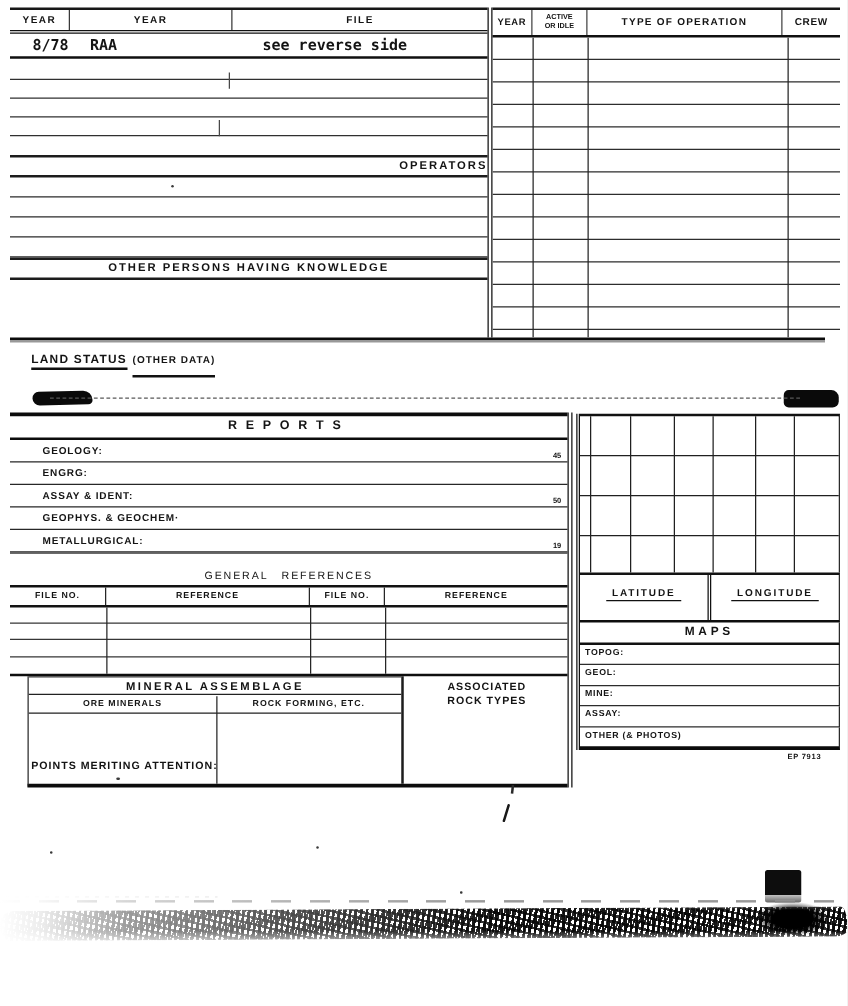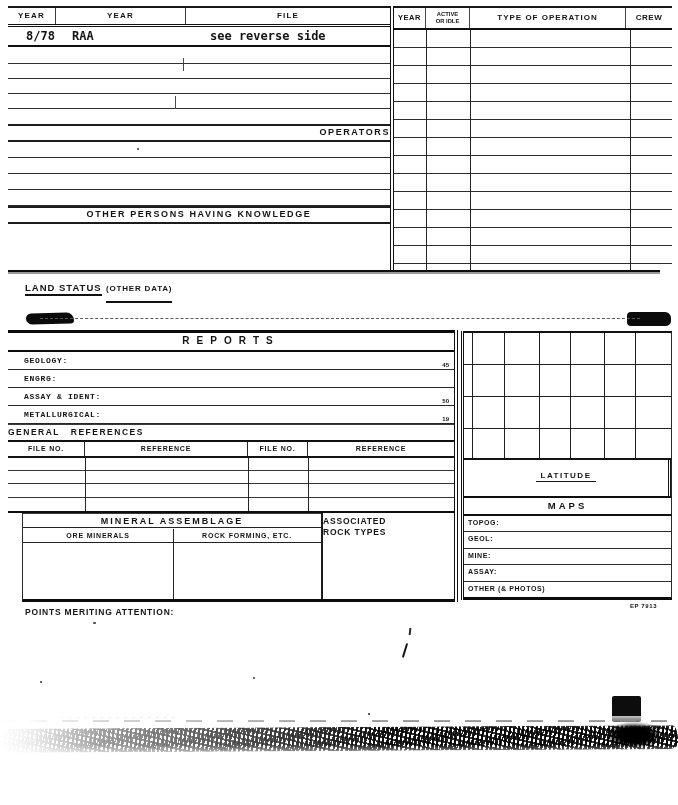--- a/index.html
+++ b/index.html
@@ -45,42 +45,42 @@
   
   #blob-left{left:26px;top:313px;width:48px;height:11px;background:#0a0a0a;border-radius:6px 9px 4px 7px;transform:rotate(-1.5deg);}
   #blob-right{left:627px;top:312px;width:44px;height:14px;background:#0a0a0a;border-radius:4px 6px 5px 4px;}
   #blob-line{left:40px;top:318px;width:600px;height:0;border-top:1.5px dashed #585858;}
 
   
   #lower-left{left:8px;top:330px;width:450px;border-right:4px double #111;box-sizing:border-box;}
   .r-title{height:15px;border-top:3px solid #0c0c0c;border-bottom:2.5px solid #0c0c0c;text-align:center;
            font-weight:bold;font-size:10px;letter-spacing:7px;padding-top:2px;}
   .r-row{position:relative;height:17px;border-bottom:1.6px solid #272727;}
-  .r-label{position:absolute;left:16px;top:4px;font-size:8px;font-weight:bold;letter-spacing:0.7px;font-family:Liberation Mono, monospace;}
+  .r-label{position:absolute;left:26px;top:4px;font-size:8px;font-weight:bold;letter-spacing:0.7px;}
   .r-num{position:absolute;right:5px;bottom:1px;font-size:6px;font-weight:bold;}
-  .gr-title{height:13px;border-top:1px solid #3a3a3a;border-bottom:2px solid #111;
-            font-weight:bold;font-size:8.5px;letter-spacing:1.5px;word-spacing:7px;padding-top:2px;}
+  .gr-title{height:13px;border-top:1px solid #3a3a3a;border-bottom:2px solid #111;text-align:center;
+            font-weight:normal;font-size:8.5px;letter-spacing:1.5px;word-spacing:7px;padding-top:12px;}
   .gr-head{display:flex;height:14px;border-bottom:2px solid #131313;}
   .gr-head>div{font-size:7px;font-weight:bold;text-align:center;padding-top:3px;letter-spacing:0.8px;
                border-right:1.5px solid #262626;box-sizing:border-box;}
   .gh-1{width:77px;} .gh-2{width:163px;} .gh-3{width:60px;} .gh-4{flex:1;border-right:none!important;}
   .gr-body{position:relative;height:53px;border-bottom:2.5px solid #0e0e0e;}
   .gr-row{height:12.2px;border-bottom:1.2px solid #363636;}
   .gr-v{position:absolute;top:0;bottom:0;width:1.4px;background:#262626;}
   .ma-wrap{position:relative;height:86px;margin-left:14px;border-left:1.5px solid #2b2b2b;
            border-bottom:3px solid #0c0c0c;box-sizing:content-box;}
   .ma-title{position:absolute;left:0;top:0;width:298px;height:15px;text-align:center;font-weight:bold;
             font-size:9px;letter-spacing:2px;padding-top:2px;border-bottom:1.6px solid #222;
             border-top:1px solid #3a3a3a;box-sizing:border-box;}
   .ma-cols{position:absolute;left:0;top:16.6px;width:298px;height:13px;display:flex;border-bottom:1.6px solid #222;box-sizing:border-box;}
   .ma-cols>div{font-size:7px;font-weight:bold;text-align:center;padding-top:2px;letter-spacing:0.8px;}
   .mc-1{width:150px;} .mc-2{flex:1;}
   .ma-v1{position:absolute;left:150px;top:16px;bottom:0;width:1.4px;background:#262626;}
   .ma-v2{position:absolute;left:298px;top:0;bottom:0;width:1.6px;background:#1d1d1d;}
-  .ma-assoc{position:absolute;left:300px;top:3px;width:133px;font-weight:bold;
+  .ma-assoc{position:absolute;left:300px;top:3px;width:133px;text-align:center;font-weight:bold;
             font-size:8.5px;line-height:1.35;letter-spacing:0.8px;}
   #points{left:25px;top:607px;font-size:8.5px;font-weight:bold;letter-spacing:0.8px;}
 
   
   #lower-right{left:461px;top:331px;width:211px;border-left:3px double #111;box-sizing:border-box;}
   .grid{position:relative;height:127px;border-top:2.5px solid #111;border-right:1.5px solid #2b2b2b;box-sizing:border-box;}
   .g-v{position:absolute;top:0;bottom:0;width:1.3px;background:#202020;}
   .g-h{position:absolute;left:0;right:0;height:1.3px;background:#202020;}
   .coords{display:flex;height:40px;border-top:2px solid #131313;border-bottom:2.5px solid #0e0e0e;
           border-right:1.5px solid #2b2b2b;box-sizing:border-box;}
@@ -196,20 +196,24 @@
     </div>
     <div class="r-row">
       <span class="r-label">ENGRG:</span>
       <span class="r-num"></span>
     </div>
     <div class="r-row">
       <span class="r-label">ASSAY &amp; IDENT:</span>
       <span class="r-num">50</span>
     </div>
     <div class="r-row">
+      <span class="r-label">GEOPHYS. &amp; GEOCHEM·</span>
+      <span class="r-num"></span>
+    </div>
+    <div class="r-row">
       <span class="r-label">METALLURGICAL:</span>
       <span class="r-num">19</span>
     </div>
 
     <div class="gr-title">GENERAL REFERENCES</div>
     <div class="gr-head">
       <div class="gh-1">FILE NO.</div>
       <div class="gh-2">REFERENCE</div>
       <div class="gh-3">FILE NO.</div>
       <div class="gh-4">REFERENCE</div>
@@ -249,20 +253,23 @@
       <div class="g-v" style="left:106px;"></div>
       <div class="g-v" style="left:140px;"></div>
       <div class="g-v" style="left:171px;"></div>
       <div class="g-h" style="top:31px;"></div>
       <div class="g-h" style="top:63px;"></div>
       <div class="g-h" style="top:95px;"></div>
     </div>
     <div class="coords">
       <div class="coord-cell">
         <span class="coord-label">LATITUDE</span>
+      </div>
+      <div class="coord-cell">
+        <span class="coord-label">LONGITUDE</span>
       </div>
     </div>
     <div class="maps-title">MAPS</div>
     <div class="map-row">
       <span class="map-label">TOPOG:</span>
     </div>
     <div class="map-row">
       <span class="map-label">GEOL:</span>
     </div>
     <div class="map-row">

